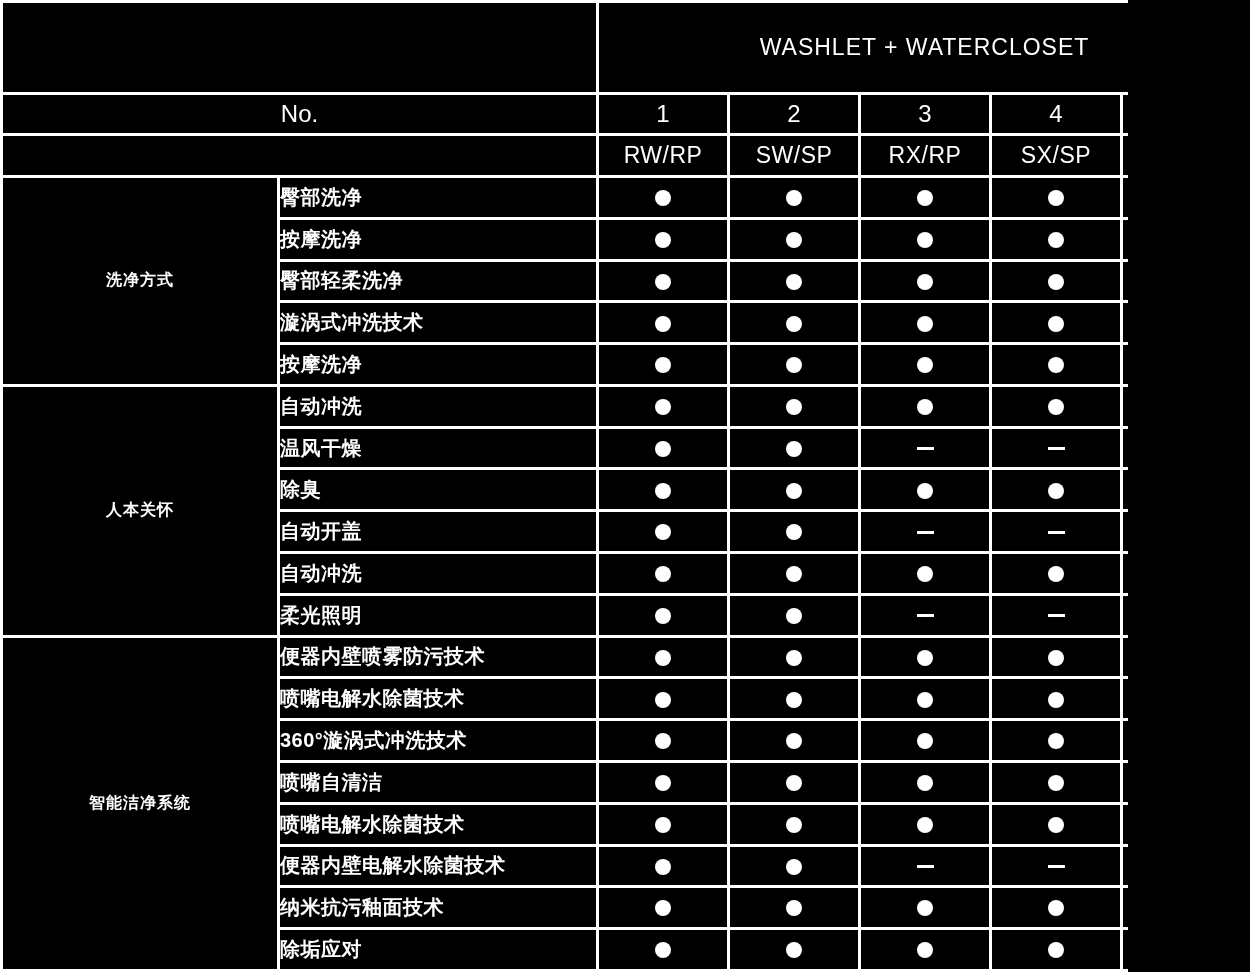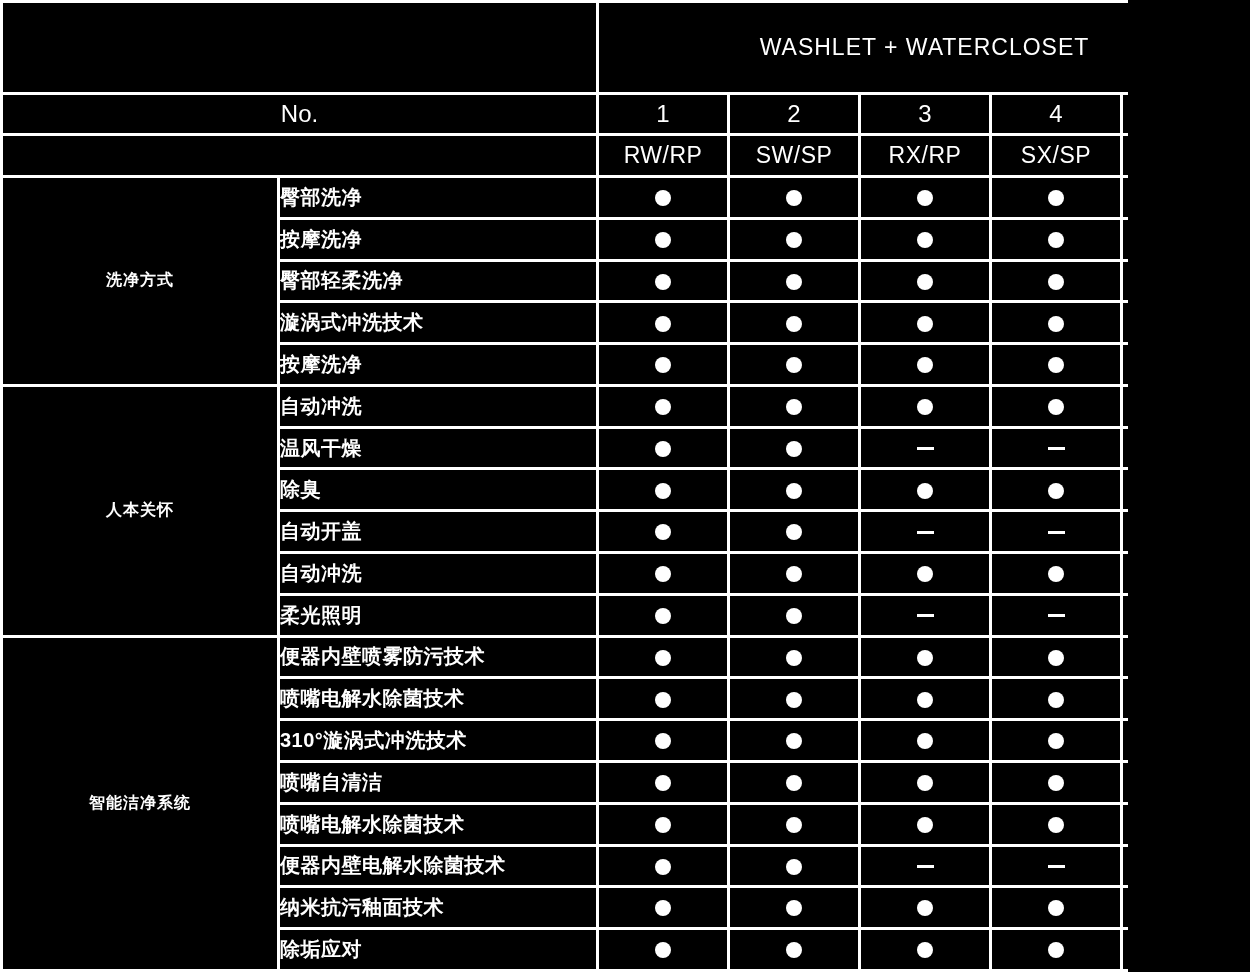--- a/index.html
+++ b/index.html
@@ -184,21 +184,21 @@
         </tr>
         <tr>
           <td class="feature-cell">喷嘴电解水除菌技术</td>
           <td class="value-cell"><span class="dot"></span></td>
           <td class="value-cell"><span class="dot"></span></td>
           <td class="value-cell"><span class="dot"></span></td>
           <td class="value-cell"><span class="dot"></span></td>
           <td class="value-cell"><span class="dot"></span></td>
         </tr>
         <tr>
-          <td class="feature-cell">310°漩涡式冲洗技术</td>
+          <td class="feature-cell">360°漩涡式冲洗技术</td>
           <td class="value-cell"><span class="dot"></span></td>
           <td class="value-cell"><span class="dot"></span></td>
           <td class="value-cell"><span class="dot"></span></td>
           <td class="value-cell"><span class="dot"></span></td>
           <td class="value-cell"><span class="dot"></span></td>
         </tr>
         <tr>
           <td class="feature-cell">喷嘴自清洁</td>
           <td class="value-cell"><span class="dot"></span></td>
           <td class="value-cell"><span class="dot"></span></td>

